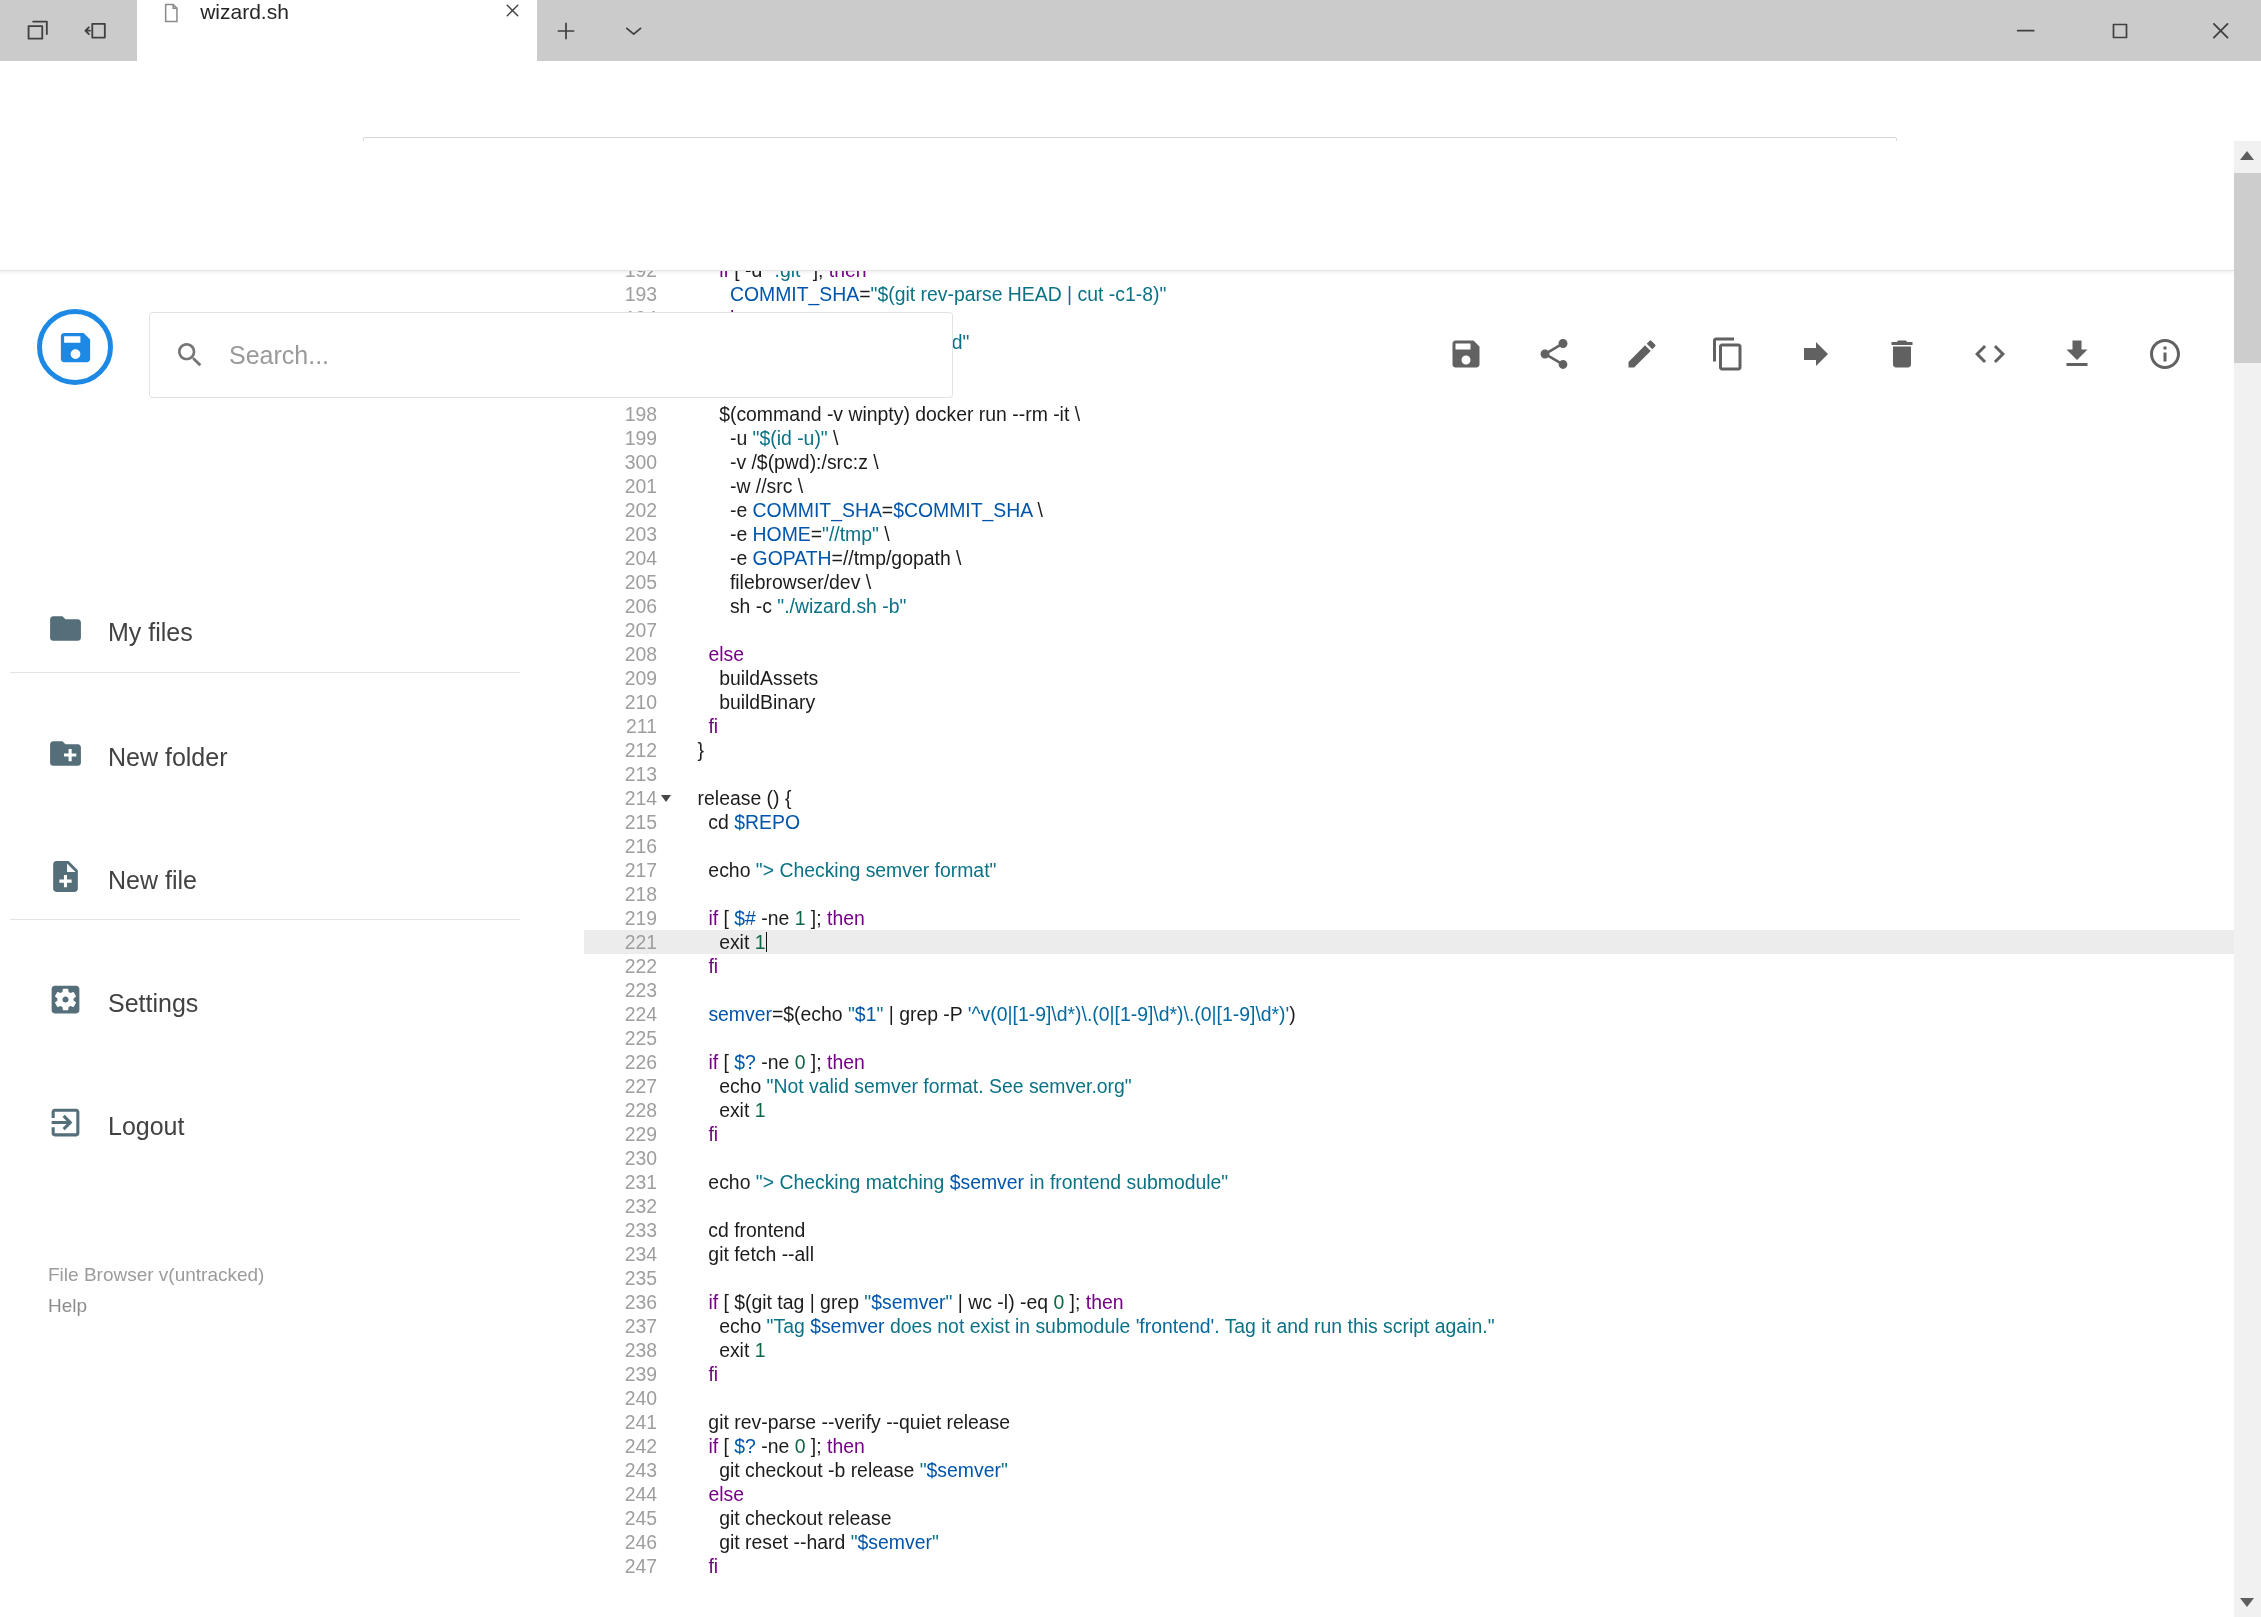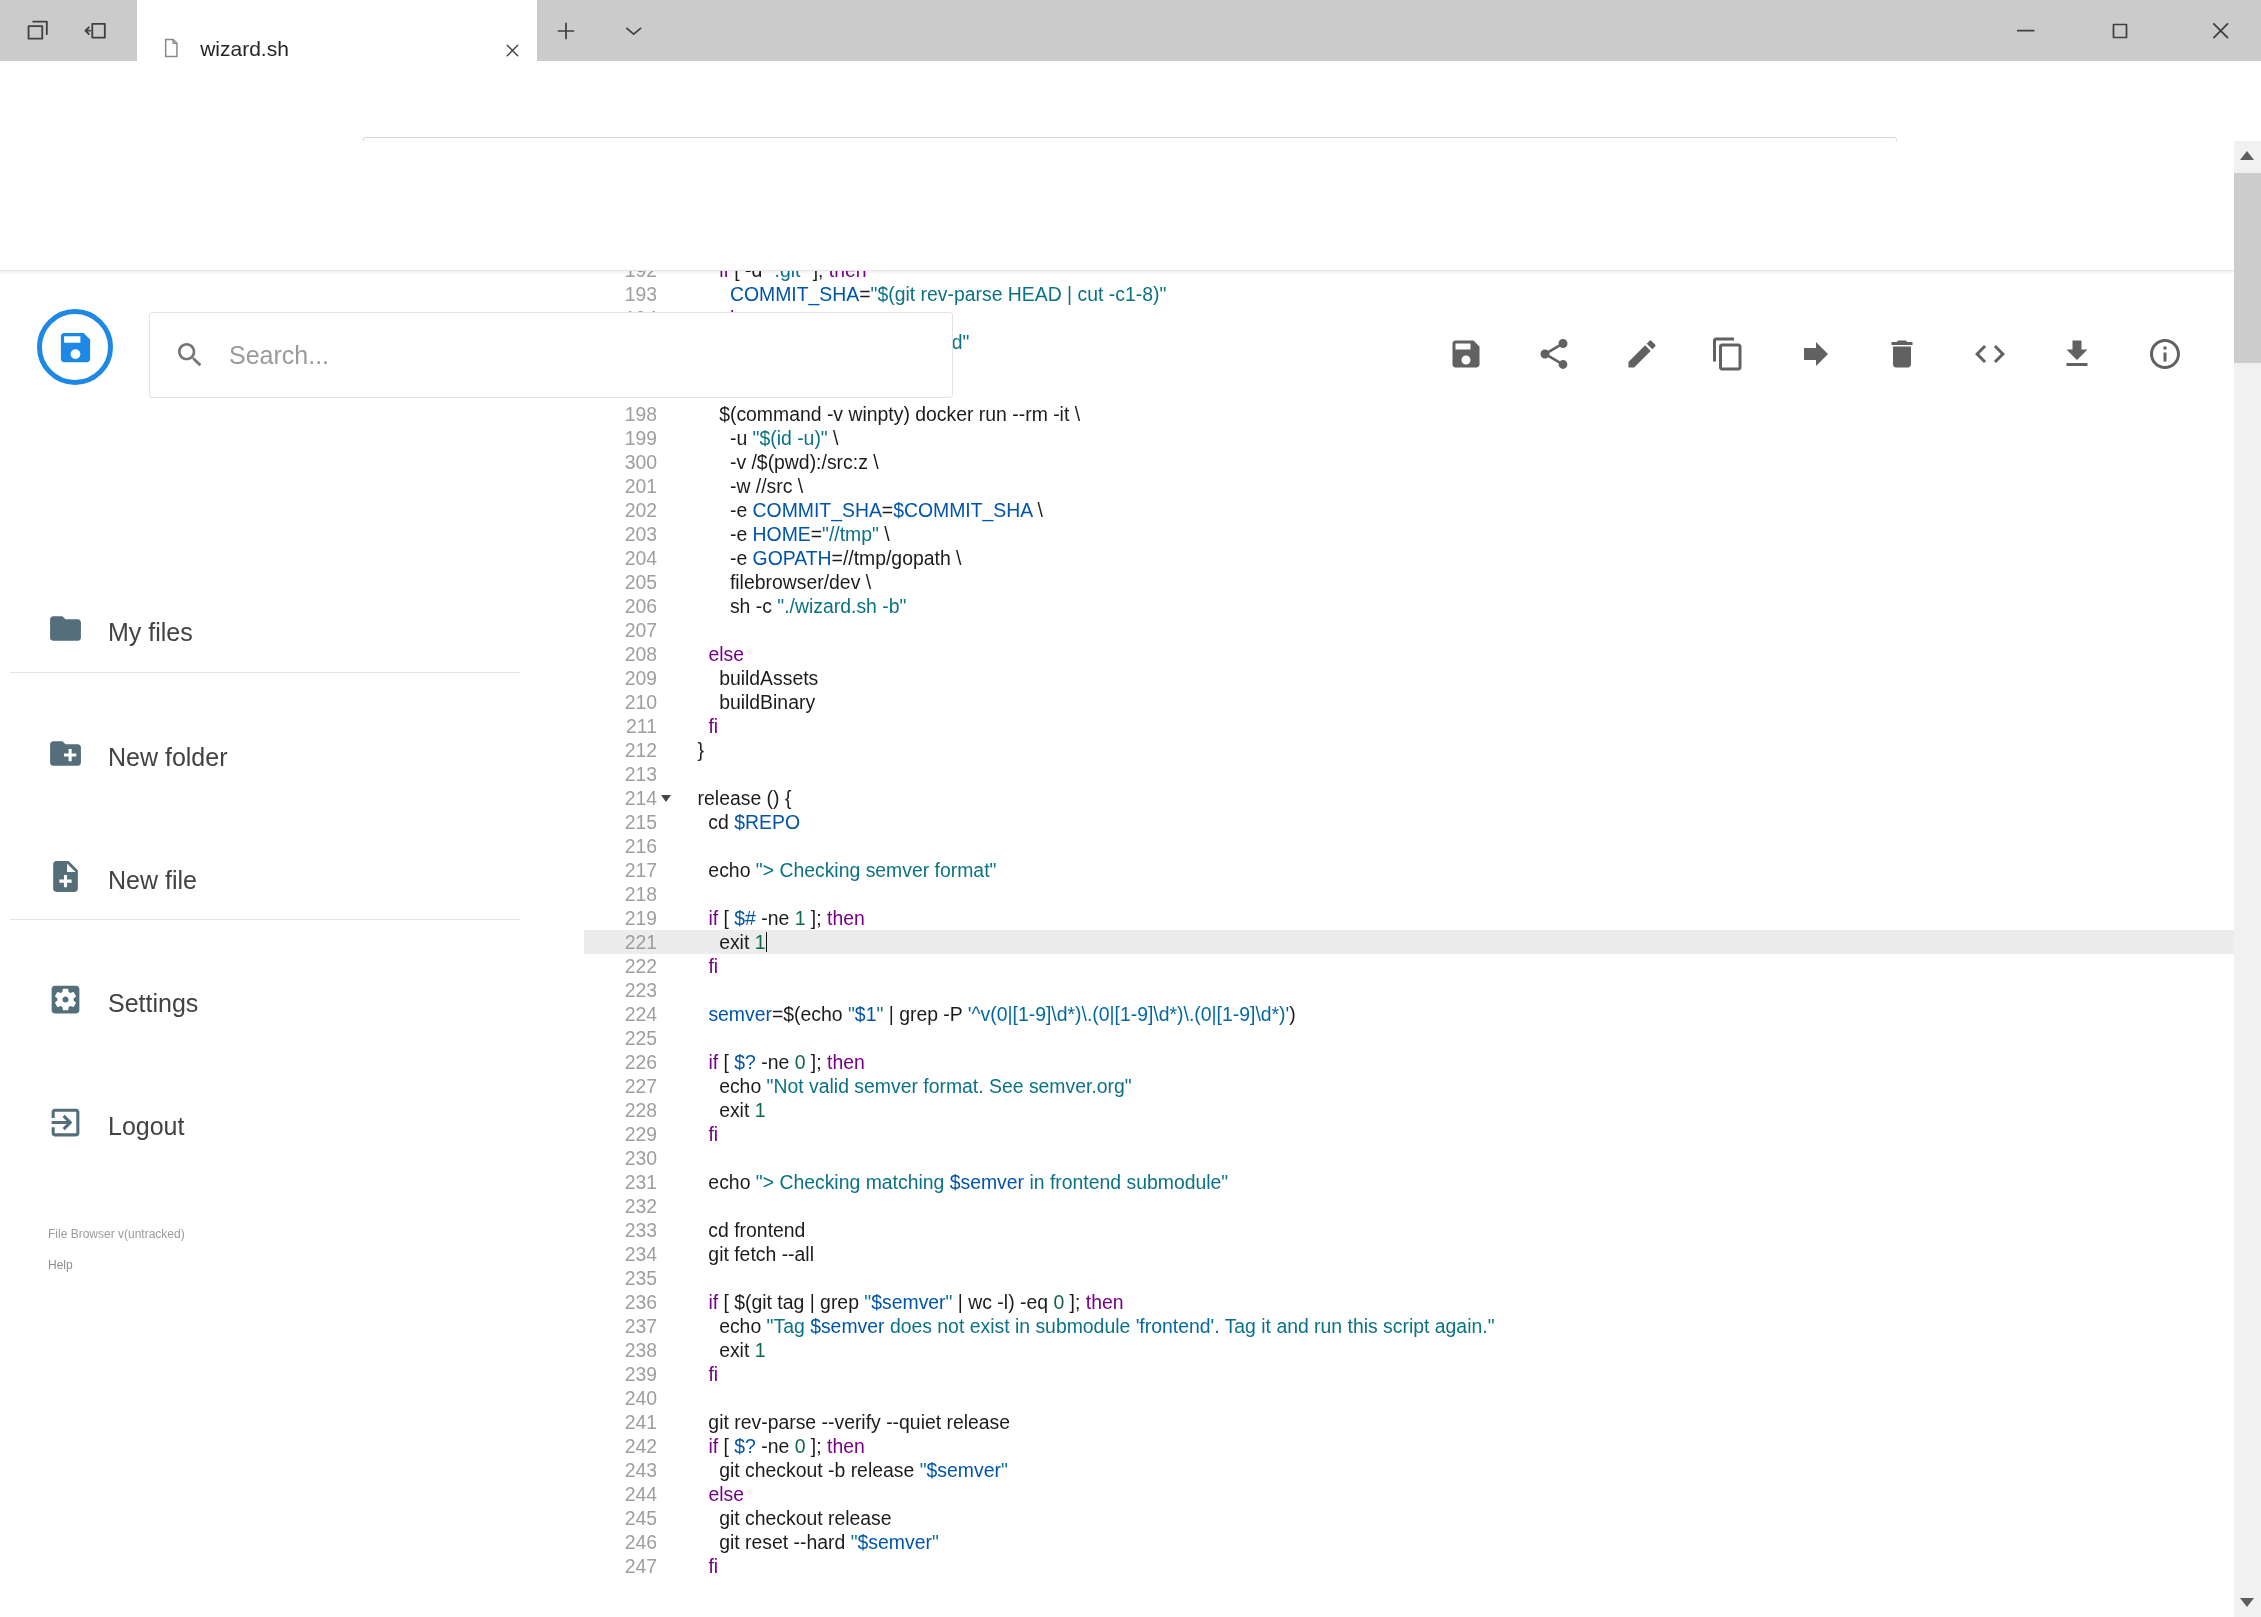--- a/index.html
+++ b/index.html
@@ -4,21 +4,21 @@
 <style>
   html,body{margin:0;padding:0}
   *{box-sizing:border-box}
   body{width:2261px;height:1617px;position:relative;overflow:hidden;background:#fff;
        font-family:"Liberation Sans",sans-serif}
 
   
   .tabbar{position:absolute;left:0;top:0;width:2261px;height:61px;background:#cbcbcb}
   .tbicon{position:absolute;top:13.7px;width:34px;height:34px;display:flex;align-items:center;justify-content:center;cursor:pointer}
   .tab{position:absolute;left:137px;top:0;width:400px;height:61px;background:#fff;
-       display:flex;align-items:flex-end;padding:0 14.5px 0 22.6px;cursor:pointer}
+       display:flex;align-items:flex-start;padding:0 14.5px 0 22.6px;cursor:pointer}
   .tab-title{font-size:21px;color:#262626;margin-left:18px;flex:1;white-space:nowrap;overflow:hidden}
   .winbtn{position:absolute;top:0;height:61px;width:74px;display:flex;align-items:center;justify-content:center;cursor:pointer}
 
   
   .addrbar{position:absolute;left:0;top:61px;width:2261px;height:81px;background:#fff;border-bottom:0.8px solid #e9e9e9}
   .navbtn{position:absolute;top:78px;width:45px;height:45px;display:flex;align-items:center;justify-content:center;cursor:pointer}
   .urlfield{position:absolute;left:363px;top:76px;width:1534px;height:50px;border:0.8px solid #d4d4d4;border-radius:2.4px;
             background:#fff;display:flex;align-items:center;padding:0 21px 0 18px;font-size:22.6px;cursor:text}
   .url-host{color:#262626;margin-left:14.5px}
   .url-path{color:#8f8f8f}
@@ -34,21 +34,21 @@
   .search-input{border:none;outline:none;font-size:25px;color:#555;flex:1;font-family:"Liberation Sans",sans-serif;background:transparent}
   .search-input::placeholder{color:#9a9a9a}
   .tbtn{position:absolute;top:182px;width:61px;height:61px;display:flex;align-items:center;justify-content:center;cursor:pointer}
 
   
   .sidebar{position:absolute;left:0;top:271px;width:525px;bottom:0;background:#fff}
   .sitem{position:absolute;left:47px;width:436px;height:73px;display:flex;align-items:flex-end;gap:24px;cursor:pointer}
   .sitem svg{width:37px;height:37px;fill:#546e7a;flex:none}
   .slabel{font-size:25px;color:#424242}
   .sdivider{position:absolute;left:9.7px;width:510px;height:0.8px;background:#e4e4e4}
-  .sfooter{position:absolute;left:48px;top:948px;font-size:12px;color:#9b9b9b;line-height:31px}
+  .sfooter{position:absolute;left:48px;top:988px;font-size:19px;color:#9b9b9b;line-height:31px}
   .shelp{color:#8d8d8d;cursor:pointer}
 
   
   .editor{position:absolute;left:584px;top:271px;width:1650px;bottom:0;overflow:hidden;
           font-family:Liberation Sans, sans-serif;font-size:19.4px;line-height:24px;color:#1c1c1c}
   .code-inner{margin-top:-13px}
   .crow{display:flex;height:24px;white-space:pre}
   .crow.active{background:#ececec}
   .gut{flex:none;width:73px;text-align:right;color:#9e9e9e}
   .fold{flex:none;width:18px;display:flex;align-items:center;justify-content:center}

